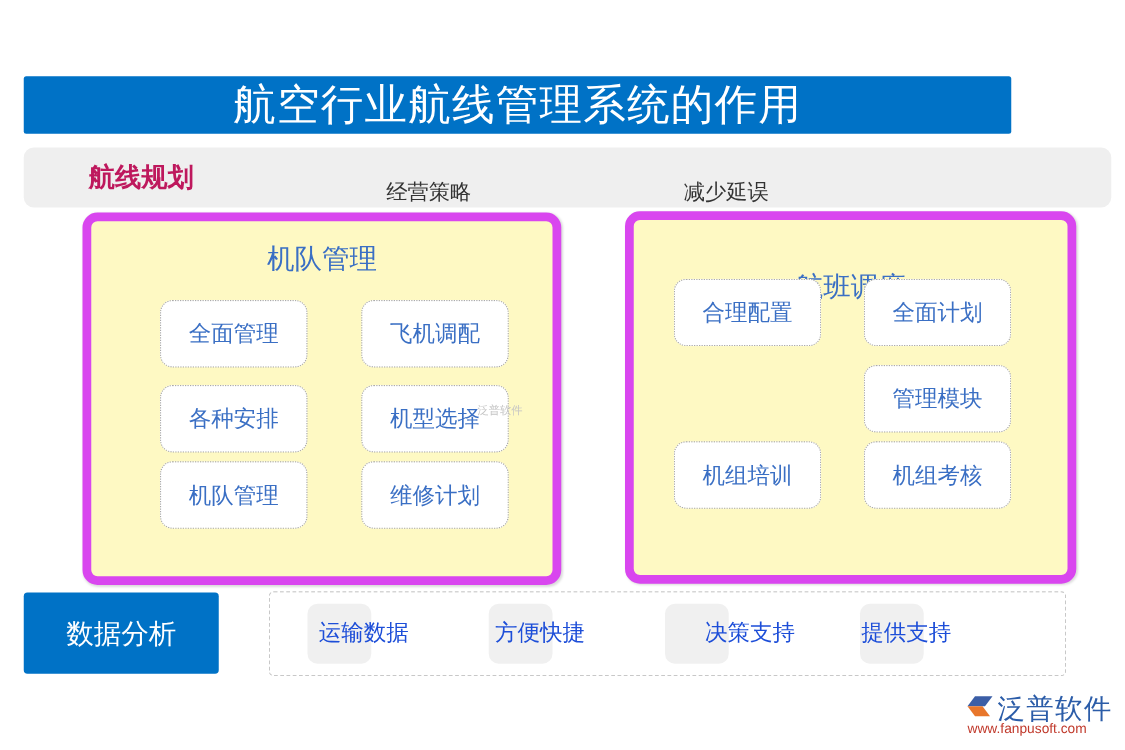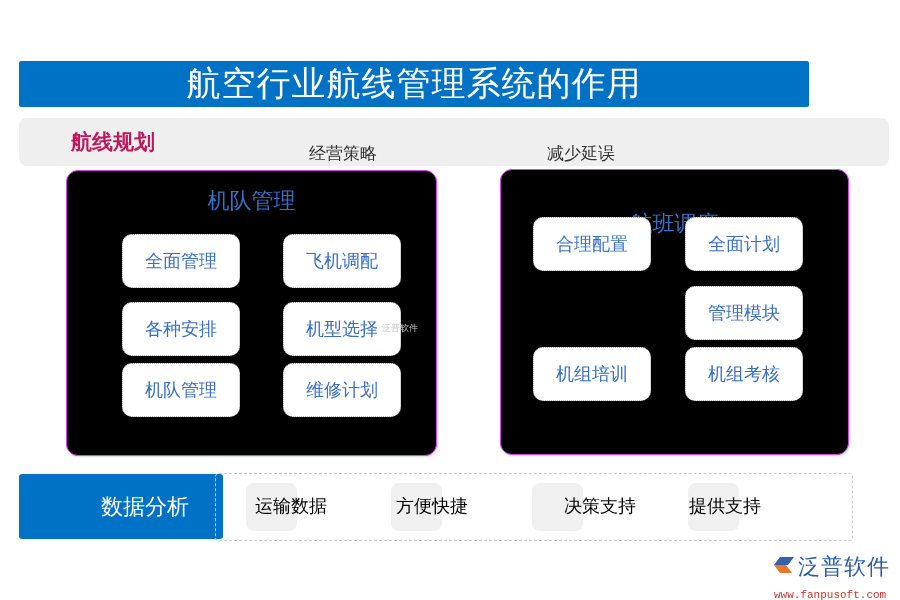--- a/index.html
+++ b/index.html
@@ -20,51 +20,51 @@
     position:absolute; left:19px; top:118px; width:870px; height:48px;
     background:#efefef; border-radius:8px;
   }
   .route-bar .main {
     position:absolute; left:52px; top:10px; font-size:21px; color:#be185d; font-weight:bold;
   }
   .route-bar .sub {
     position:absolute; top:24px; font-size:17px; color:#333;
   }
   .panel {
-    position:absolute; background:#000000; border:1px solid #d946ef; border-radius:12px;
+    position:absolute; background:#fef9c3; border:7px solid #d946ef; border-radius:12px;
     box-shadow: 1px 1px 2px rgba(0,0,0,0.15);
   }
   .panel-title {
     position:absolute; left:0; right:0; text-align:center; color:#3a6fc4; font-size:22px;
   }
   .chip {
     position:absolute; width:116px; height:52px; border:1px dotted #aaaaaa; border-radius:10px;
     display:flex; align-items:center; justify-content:center;
     color:#3a6fc4; font-size:18px; background:#fff;
   }
   .data-btn {
     position:absolute; left:19px; top:474px; width:156px; height:65px; background:#0072c6;
-    border-radius:3px; display:flex; align-items:center; justify-content:center;padding-left:48px;
+    border-radius:3px; display:flex; align-items:center; justify-content:center;
   }
   .data-btn span { color:#fff; font-size:22px; }
   .data-box {
     position:absolute; left:215px; top:473px; width:636px; height:66px;
     border:1.5px dashed #c8c8c8; border-radius:4px;
   }
   .data-chip {
     position:absolute; top:9px; width:51px; height:48px; background:#f0f0f0; border-radius:8px;
   }
   .data-chip-label {
-    position:absolute; top:20px; font-size:18px; color:#000000; white-space:nowrap;
+    position:absolute; top:20px; font-size:18px; color:#1d4ed8; white-space:nowrap;
   }
   .logo {
     position:absolute; left:770px; top:552px; width:125px; height:44px;
   }
   .logo .brand { position:absolute; left:28px; top:0; font-size:22px; color:#2b5ca8; letter-spacing:1px; font-family:"DejaVu Sans", sans-serif; }
-  .logo .url { position:absolute; left:4px; top:25px; font-size:11px; color:#c0392b; font-family:Liberation Mono, monospace;margin-top:12px; }
+  .logo .url { position:absolute; left:4px; top:25px; font-size:11px; color:#c0392b; font-family:Liberation Sans, sans-serif; }
   .logo .mark { position:absolute; left:2px; top:3px; width:24px; height:20px; }
   .watermark {
     position:absolute; left:382px; top:322px; font-size:9px; color:#c5c5c5; font-family:"DejaVu Sans", sans-serif;
   }
 </style>
 </head>
 <body>
 
 <div class="title-bar">
   <span>航空行业航线管理系统的作用</span>

